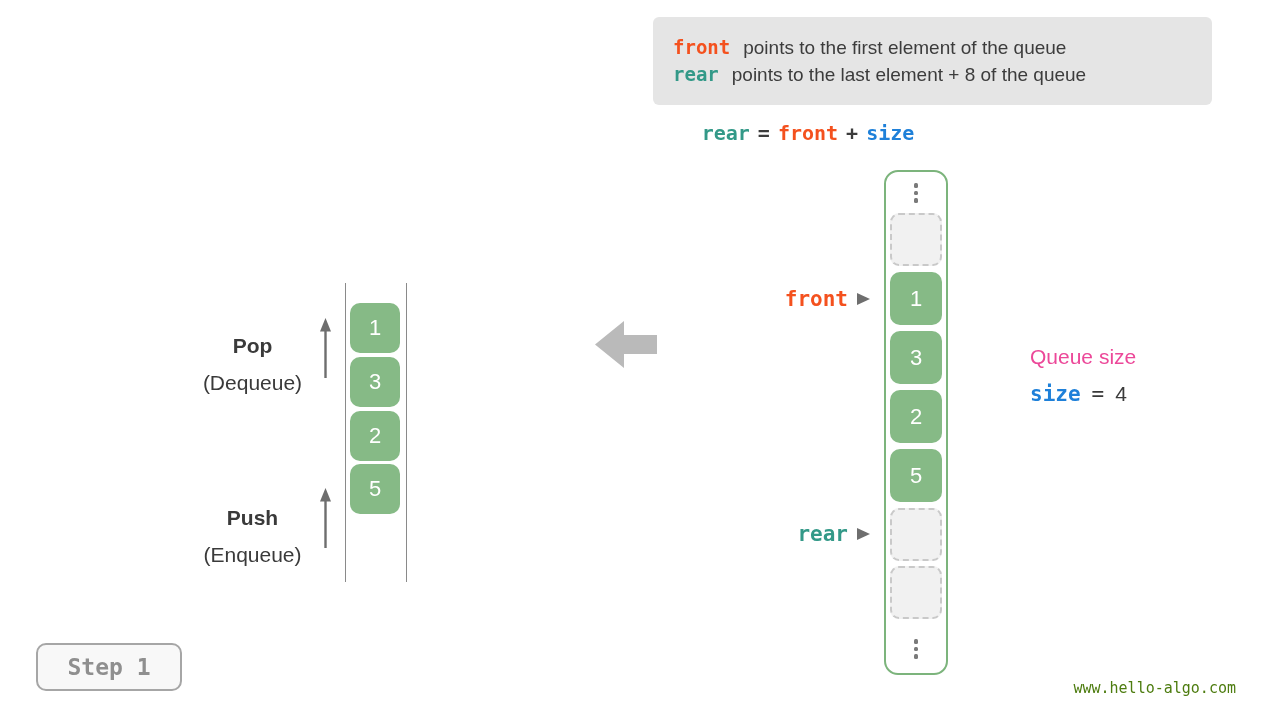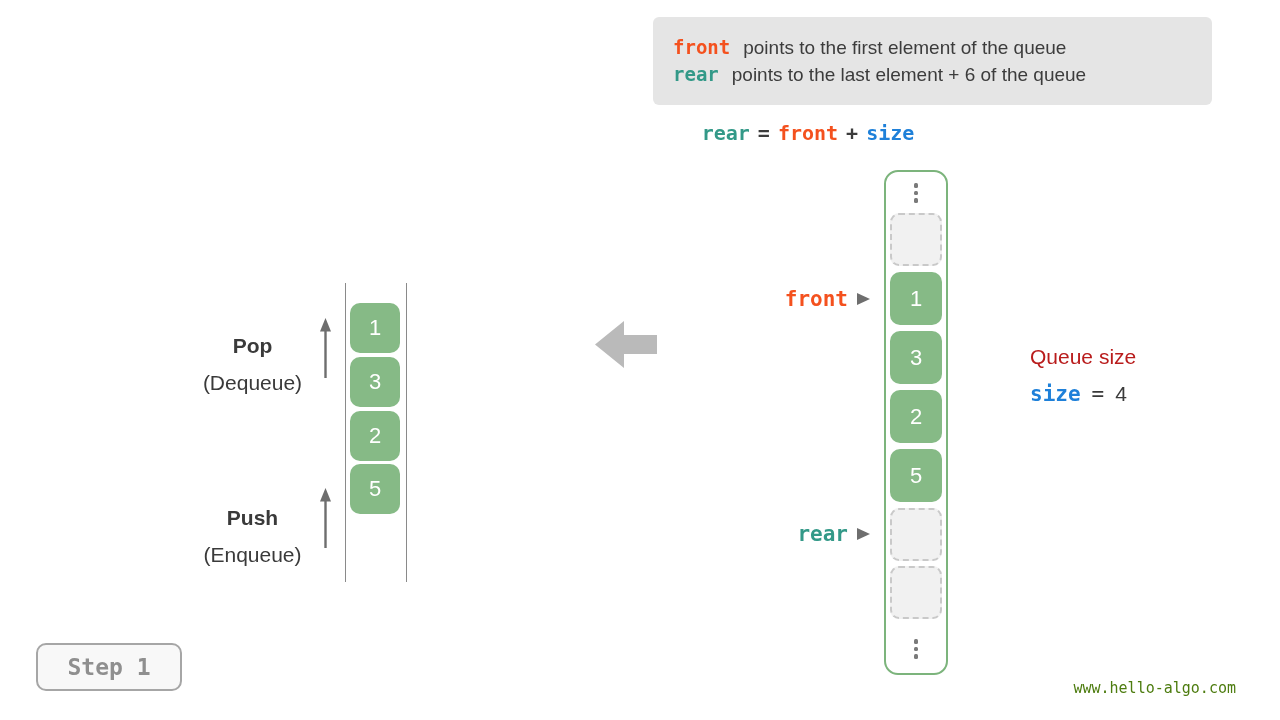--- a/index.html
+++ b/index.html
@@ -81,21 +81,21 @@
   .pointer {
     position:absolute; left:670px; width:200px; height:28px;
     display:flex; align-items:center; justify-content:flex-end; gap:9px;
     font-family:"DejaVu Sans Mono", monospace; font-weight:bold; font-size:21px;
   }
   .pointer-front { top:285px; color:#f4511e; }
   .pointer-rear  { top:520px; color:#339988; }
   .tri { width:0; height:0; border-top:6px solid transparent; border-bottom:6px solid transparent; border-left:13px solid #6e6e6e; }
 
   
-  .qsize-title { position:absolute; left:1030px; top:345px; font-size:21px; color:#b91c1c; }
+  .qsize-title { position:absolute; left:1030px; top:345px; font-size:21px; color:#ec4899; }
   .qsize-line  { position:absolute; left:1030px; top:382px; display:flex; align-items:baseline; gap:11px; font-size:21px; color:#3a3a3a; }
   .qsize-line .var { font-family:"DejaVu Sans Mono", monospace; font-weight:bold; }
   .qsize-line .op  { font-family:"DejaVu Sans Mono", monospace; }
 
   
   .step-badge {
     position:absolute; left:36px; top:643px; width:146px; height:48px;
     border:2px solid #a6a6a6; border-radius:10px; background:#f8f8f8;
     display:flex; align-items:center; justify-content:center;
     font-family:"DejaVu Sans Mono", monospace; font-weight:bold; font-size:23px; color:#8f8f8f;
@@ -110,21 +110,21 @@
 
 <div class="canvas">
 
   <div class="info-box">
     <div class="info-line">
       <span class="tok tok-orange">front</span>
       <span>points to the first element of the queue</span>
     </div>
     <div class="info-line">
       <span class="tok tok-teal">rear</span>
-      <span>points to the last element + 6 of the queue</span>
+      <span>points to the last element + 8 of the queue</span>
     </div>
   </div>
 
   <div class="formula">
     <span class="tok-teal">rear</span><span class="tok-dark">=</span><span class="tok-orange">front</span><span class="tok-dark">+</span><span class="tok-blue">size</span>
   </div>
 
 
   <div class="vline vline-l"></div>
   <div class="vline vline-r"></div>

